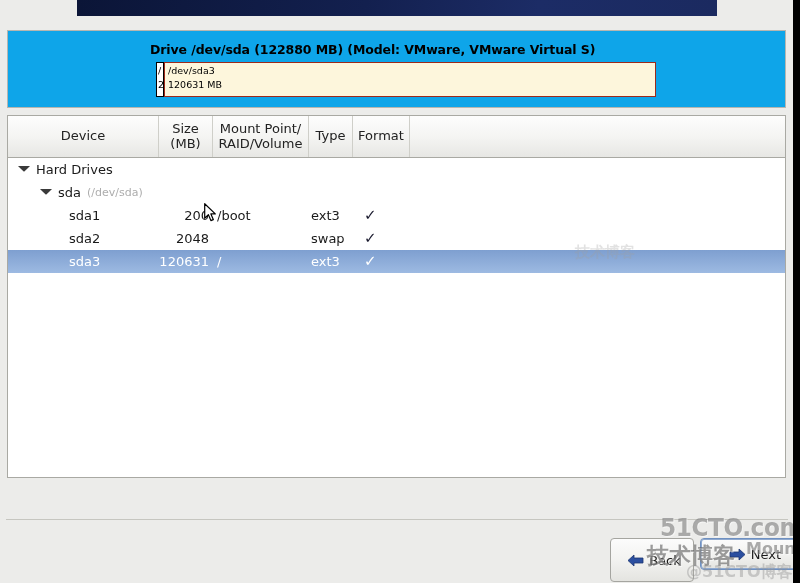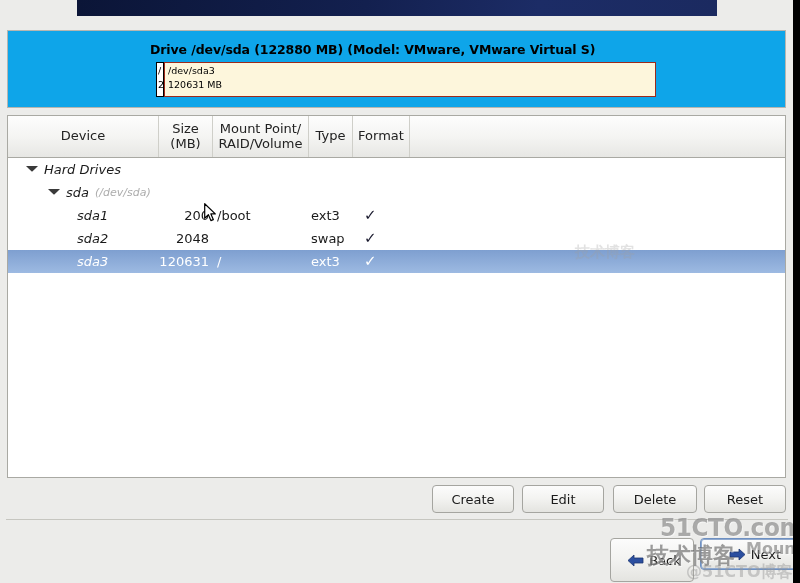--- a/index.html
+++ b/index.html
@@ -138,21 +138,21 @@
   }
   .cell {
     position: absolute;
     top: 0;
     height: 23px;
     display: flex;
     align-items: center;
     box-sizing: border-box;
     white-space: nowrap;
   }
-  .c-device { left: 12px;    width: 151px; font-style: italic; }
+  .c-device { left: 4px;    width: 151px; }
   .c-size   { left: 151px; width: 54px; justify-content: flex-end; padding-right: 4px; }
   .c-mount  { left: 209px; width: 92px; }
   .c-type   { left: 303px; width: 44px; }
   .c-format { left: 356px; width: 40px; }
   .tri {
     position: relative;
     width: 13px; height: 13px;
     display: inline-block;
     flex: 0 0 13px;
   }
@@ -388,26 +388,20 @@
         <div class="cell c-mount">/</div>
         <div class="cell c-type">ext3</div>
         <div class="cell c-format">
           <span class="check">✓</span>
         </div>
       </div>
 
     </div>
   </div>
 
-  <div class="action-row">
-    <div class="btn btn-create">Create</div>
-    <div class="btn btn-edit">Edit</div>
-    <div class="btn btn-delete">Delete</div>
-    <div class="btn btn-reset">Reset</div>
-  </div>
 
   <div class="sep-line"></div>
 
   <div class="nav-row">
     <div class="btn btn-back">
       <svg class="arrow" viewBox="0 0 17 13">
         <path d="M7 1 L1 6.5 L7 12 L7 9 L16 9 L16 4 L7 4 Z" fill="#2b4fa0" stroke="#1c3570" stroke-width="0.8"></path>
       </svg>
       <span>Back</span>
     </div>

